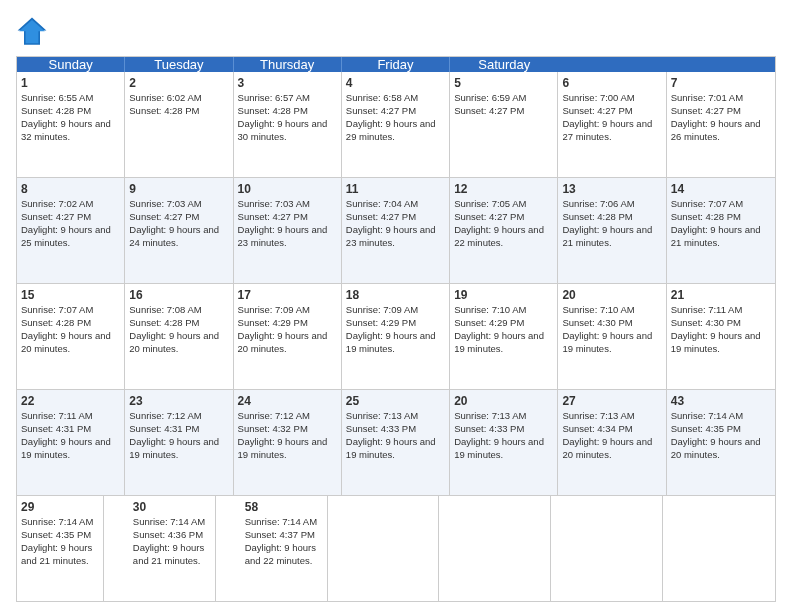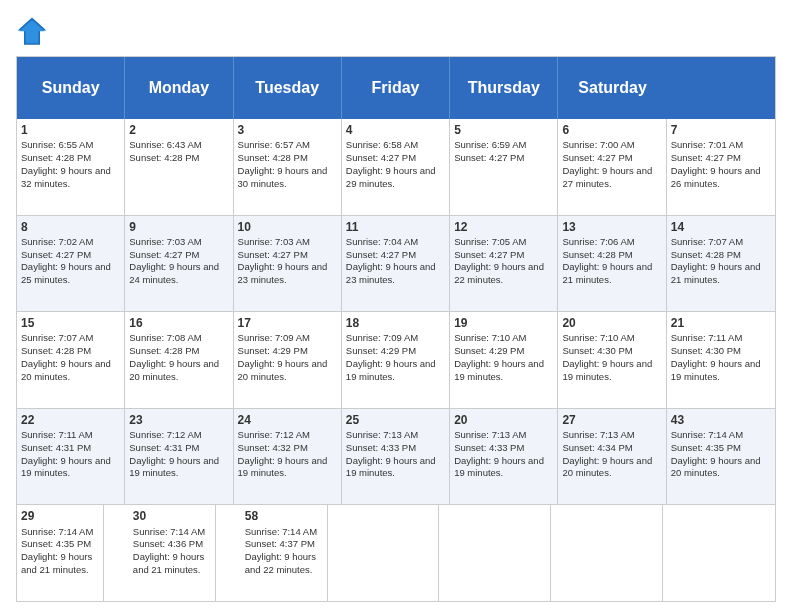--- a/index.html
+++ b/index.html
@@ -60,24 +60,24 @@
       flex-direction: column;
       border: 1px solid #ccc;
     }
     .day-headers {
       display: grid;
       grid-template-columns: repeat(7, 1fr);
       background: #2f6cbf;
     }
     .day-header {
       color: #fff;
-      font-size: 16px;
-      font-weight: bold;
+      font-size: 13px;
+      font-weight: normal;
       text-align: center;
-      padding: 22px 2px;
+      padding: 0 2px;
       border-right: 1px solid #5a8fd4;
     }
     .day-header:last-child { border-right: none; }
     .calendar-body {
       flex: 1;
       display: flex;
       flex-direction: column;
     }
     .calendar-row {
       display: grid;
@@ -123,30 +123,29 @@
     </div>
     <div class="title-block">
       <div class="month-title"></div>
       <div class="location"></div>
     </div>
   </div>
 
   <div class="calendar">
     <div class="day-headers">
     <div class="day-header">Sunday</div>
-        <div class="day-header">Monday</div>
         <div class="day-header">Tuesday</div>
+        <div class="day-header">Thursday</div>
         <div class="day-header">Friday</div>
-        <div class="day-header">Thursday</div>
         <div class="day-header">Saturday</div>
       </div>
     <div class="calendar-body">
     <div class="calendar-row">
           <div class="calendar-cell"><span class="cell-day">1</span><span>Sunrise: 6:55 AM</span><br><span>Sunset: 4:28 PM</span><br><span>Daylight: 9 hours and 32 minutes.</span></div>
-          <div class="calendar-cell"><span class="cell-day">2</span><span>Sunrise: 6:43 AM</span><br><span>Sunset: 4:28 PM</span><br></div>
+          <div class="calendar-cell"><span class="cell-day">2</span><span>Sunrise: 6:02 AM</span><br><span>Sunset: 4:28 PM</span><br></div>
           <div class="calendar-cell"><span class="cell-day">3</span><span>Sunrise: 6:57 AM</span><br><span>Sunset: 4:28 PM</span><br><span>Daylight: 9 hours and 30 minutes.</span></div>
           <div class="calendar-cell"><span class="cell-day">4</span><span>Sunrise: 6:58 AM</span><br><span>Sunset: 4:27 PM</span><br><span>Daylight: 9 hours and 29 minutes.</span></div>
           <div class="calendar-cell"><span class="cell-day">5</span><span>Sunrise: 6:59 AM</span><br><span>Sunset: 4:27 PM</span><br></div>
           <div class="calendar-cell"><span class="cell-day">6</span><span>Sunrise: 7:00 AM</span><br><span>Sunset: 4:27 PM</span><br><span>Daylight: 9 hours and 27 minutes.</span></div>
           <div class="calendar-cell"><span class="cell-day">7</span><span>Sunrise: 7:01 AM</span><br><span>Sunset: 4:27 PM</span><br><span>Daylight: 9 hours and 26 minutes.</span></div>
         </div>
         <div class="calendar-row">
           <div class="calendar-cell alt-row"><span class="cell-day">8</span><span>Sunrise: 7:02 AM</span><br><span>Sunset: 4:27 PM</span><br><span>Daylight: 9 hours and 25 minutes.</span></div>
           <div class="calendar-cell alt-row"><span class="cell-day">9</span><span>Sunrise: 7:03 AM</span><br><span>Sunset: 4:27 PM</span><br><span>Daylight: 9 hours and 24 minutes.</span></div>
           <div class="calendar-cell alt-row"><span class="cell-day">10</span><span>Sunrise: 7:03 AM</span><br><span>Sunset: 4:27 PM</span><br><span>Daylight: 9 hours and 23 minutes.</span></div>

